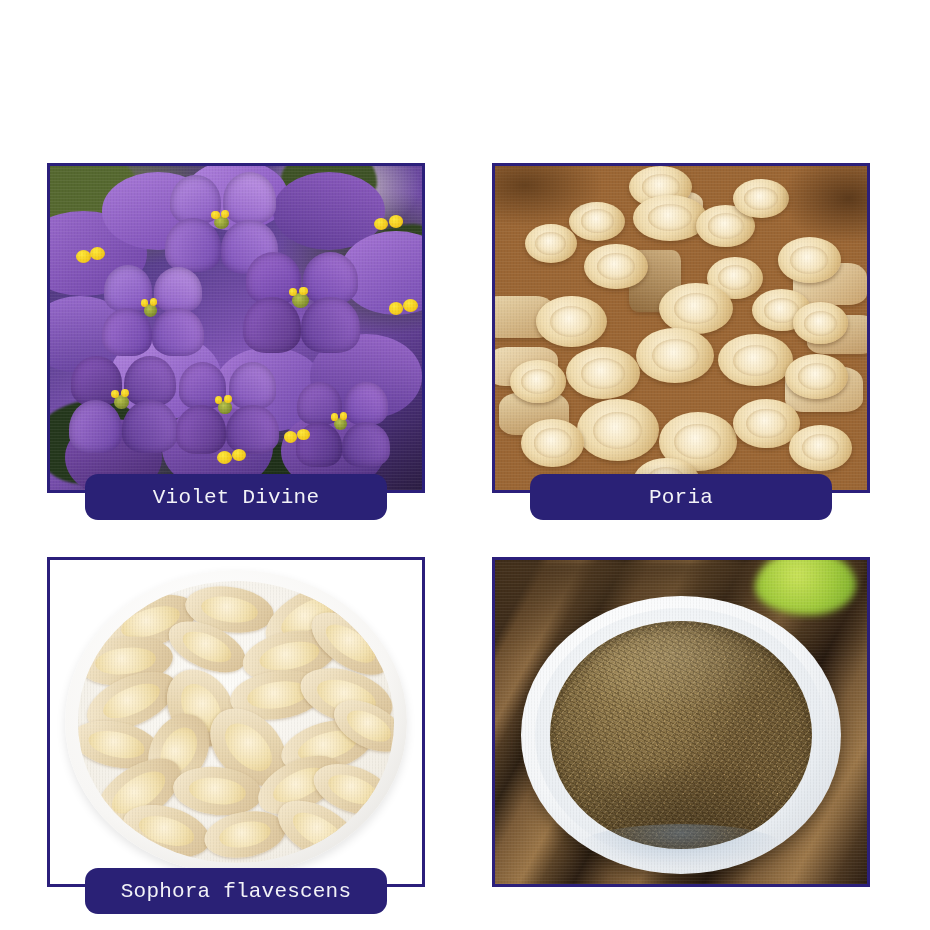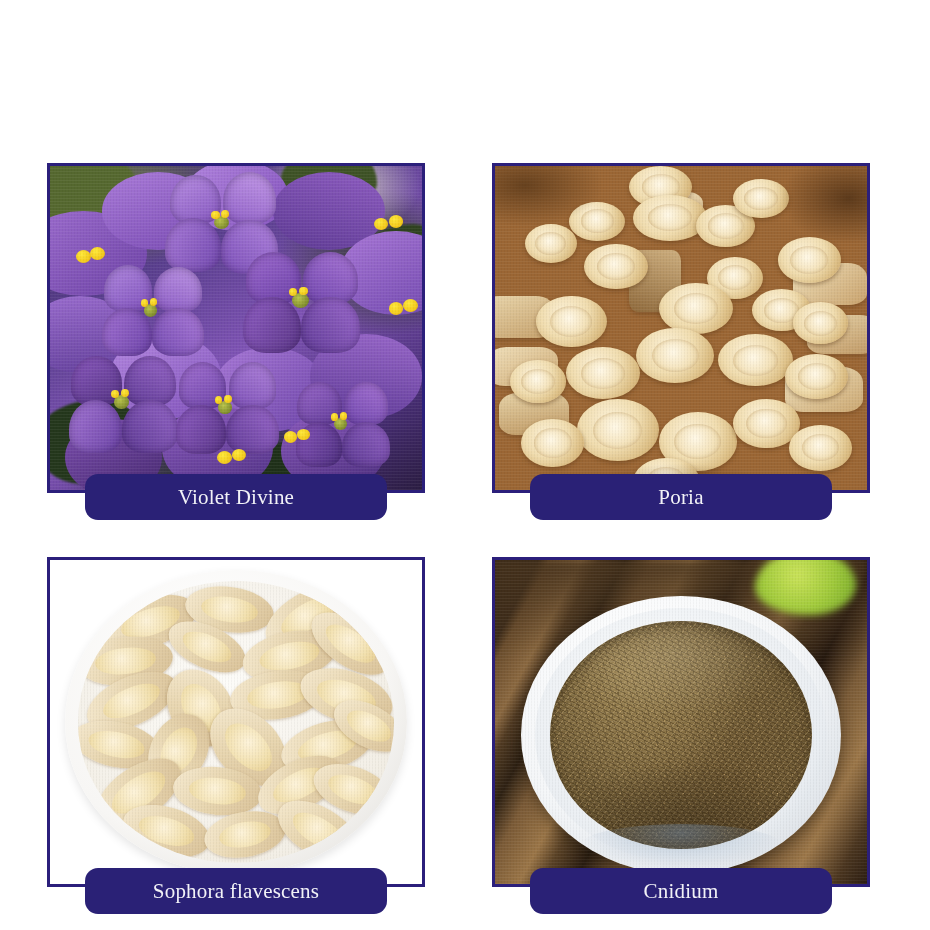--- a/index.html
+++ b/index.html
@@ -87,21 +87,21 @@
     height: 46px;
     background: #2a2176;
     border-radius: 13px;
     display: flex;
     align-items: center;
     justify-content: center;
     z-index: 6;
   }
   .card-label-text {
     color: #f2f2f7;
-    font-family: Liberation Serif, serif;
+    font-family: Liberation Mono, monospace;
     font-size: 21px;
     font-weight: normal;
     letter-spacing: 0.2px;
     white-space: nowrap;
     text-align: right;
   }
 
   
   .ph-violet {
     width: 100%;
@@ -715,19 +715,16 @@
                 <div class="seed" style="inset:0;border-radius:50%;background:
                   radial-gradient(ellipse 60% 40% at 48% 14%, rgba(255,245,215,0.16) 0%, rgba(255,245,215,0) 70%),
                   radial-gradient(ellipse 70% 50% at 52% 96%, rgba(30,20,8,0.42) 0%, rgba(30,20,8,0) 70%);"></div>
               </div>
               <div class="cn-bowl-deco"></div>
             </div>
             <div class="noise"></div>
           </div>
         </div>
       </div>
-      <div class="card-label">
-        <span class="card-label-text">Cnidium</span>
-      </div>
     </div>
 
   </div>
 </div>
 
 </body></html>

